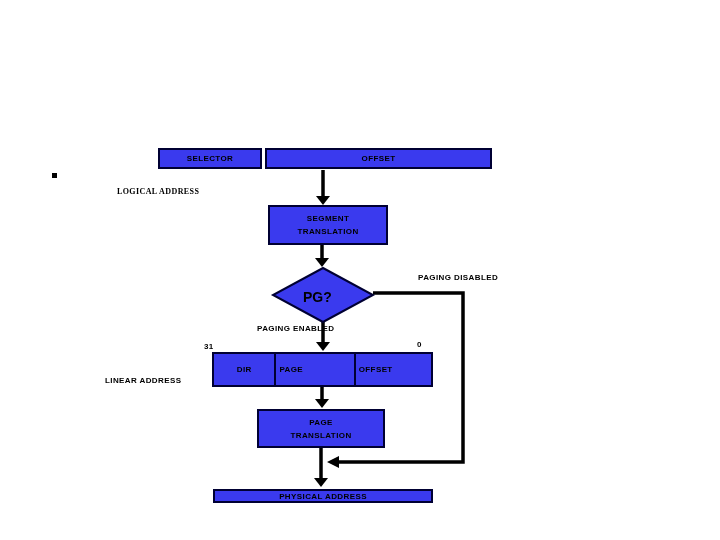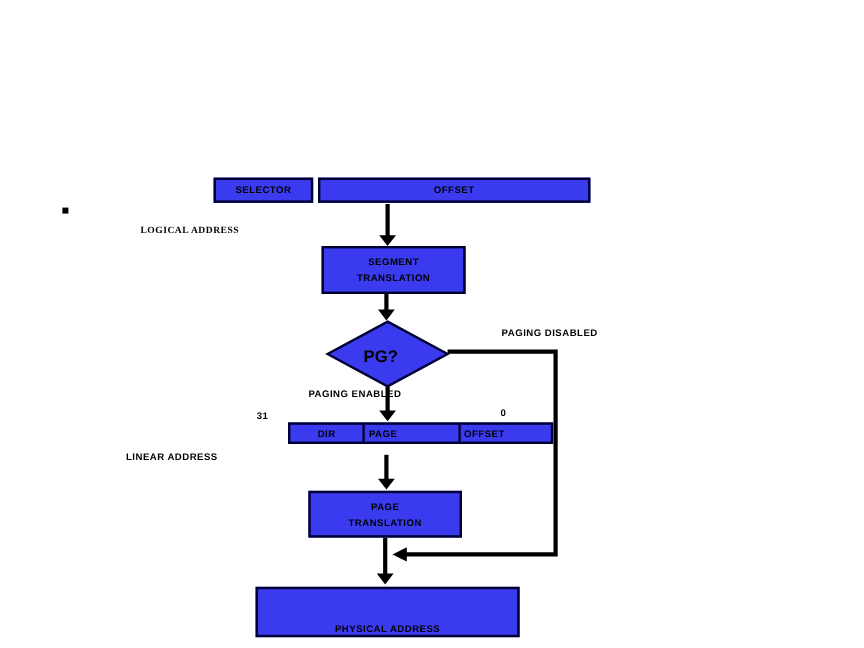--- a/index.html
+++ b/index.html
@@ -44,35 +44,34 @@
     color: #000000;
     font-size: 8px;
     font-weight: bold;
     letter-spacing: 0.4px;
     display: flex;
     align-items: center;
     justify-content: center;
     text-align: center;
   }
   .dbox .two-line { line-height: 13px; }
-  .box-selector   { left: 158px; top: 148px; width: 83px;  height: 21px; margin-left: 20px; }
+  .box-selector   { left: 158px; top: 148px; width: 104px;  height: 21px; }
   .box-offset-top { left: 265px; top: 148px; width: 227px; height: 21px; }
   .box-segment    { left: 268px; top: 205px; width: 120px; height: 40px; }
   .box-pagetrans  { left: 257px; top: 409px; width: 128px; height: 39px; }
-  .box-physical   { left: 213px; top: 489px; width: 220px; height: 42px; align-items: flex-end; }
+  .box-physical   { left: 213px; top: 489px; width: 220px; height: 14px; }
 
   .linear-row {
     position: absolute;
     left: 212px; top: 352px;
-    width: 221px; height: 18px;
+    width: 221px; height: 35px;
     display: flex;
     background: var(--box-fill, #3a3aee);
     border: 2px solid var(--box-border, #000033);
     box-sizing: border-box;
-    margin-left: 28px;
   }
   .linear-field {
     box-sizing: border-box;
     color: #000000;
     font-size: 8px;
     font-weight: bold;
     letter-spacing: 0.4px;
     display: flex;
     align-items: center;
   }
@@ -84,21 +83,21 @@
     position: absolute;
     color: #000000;
     font-size: 8px;
     font-weight: bold;
     letter-spacing: 0.4px;
     white-space: nowrap;
   }
   .lbl-logical  { left: 117px; top: 187px; font-family: Liberation Serif, serif; }
   .lbl-pagingdis{ left: 400px; top: 273px; margin-left: 18px; }
   .lbl-pagingen { left: 222px; top: 324px; margin-left: 35px; }
-  .lbl-bit31    { left: 214px; top: 342px; text-align: right; }
+  .lbl-bit31    { left: 204px; top: 342px; text-align: right; }
   .lbl-bit0     { left: 417px; top: 340px; }
   .lbl-linear   { left: 105px; top: 376px; }
 
   .pg-label {
     position: absolute;
     left: 303px; top: 289px;
     width: 40px;
     text-align: left;
     color: #000000;
     font-size: 14px;

